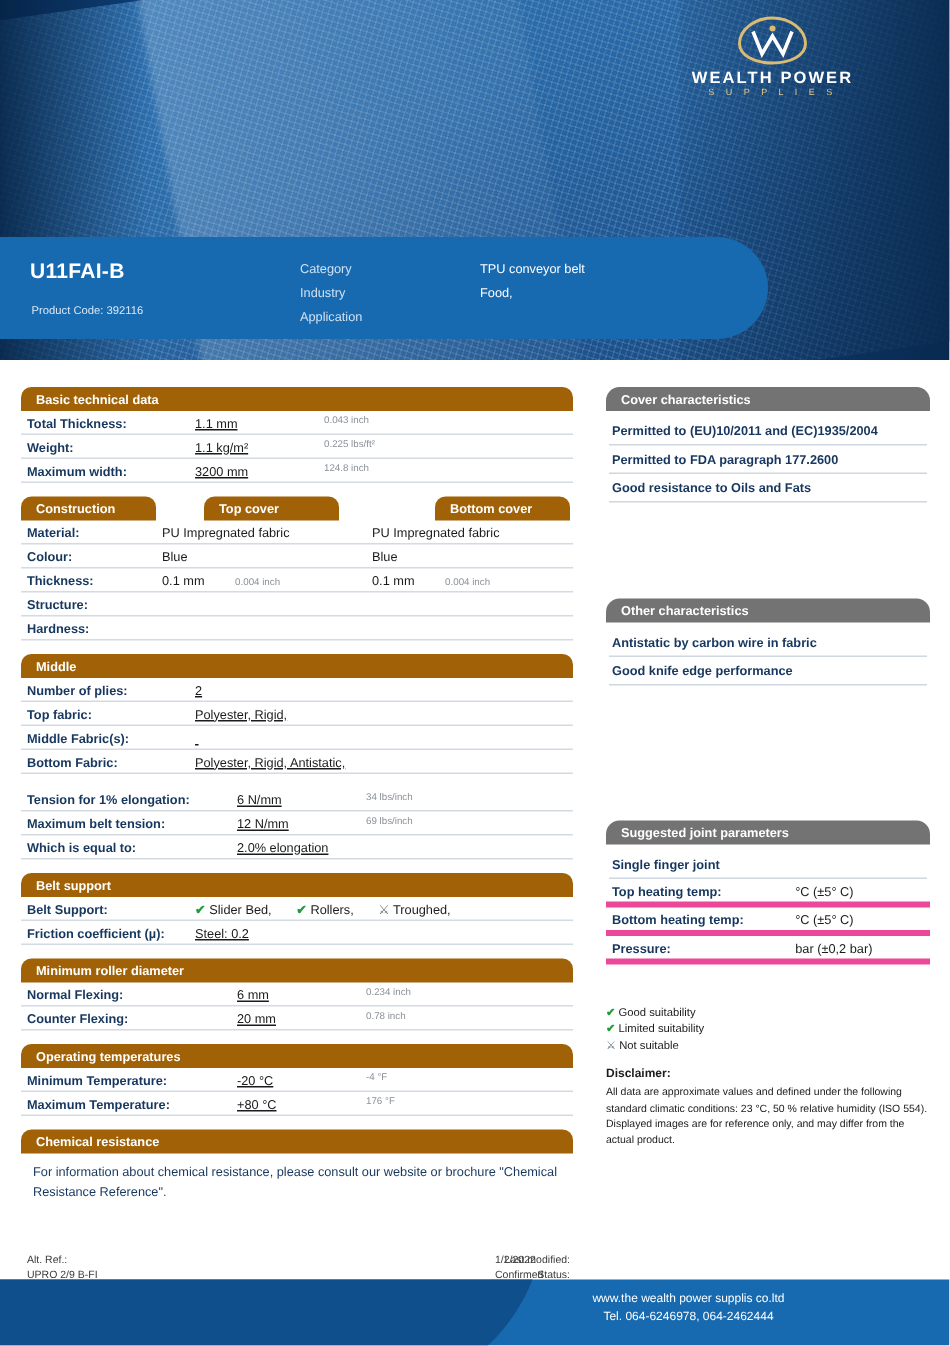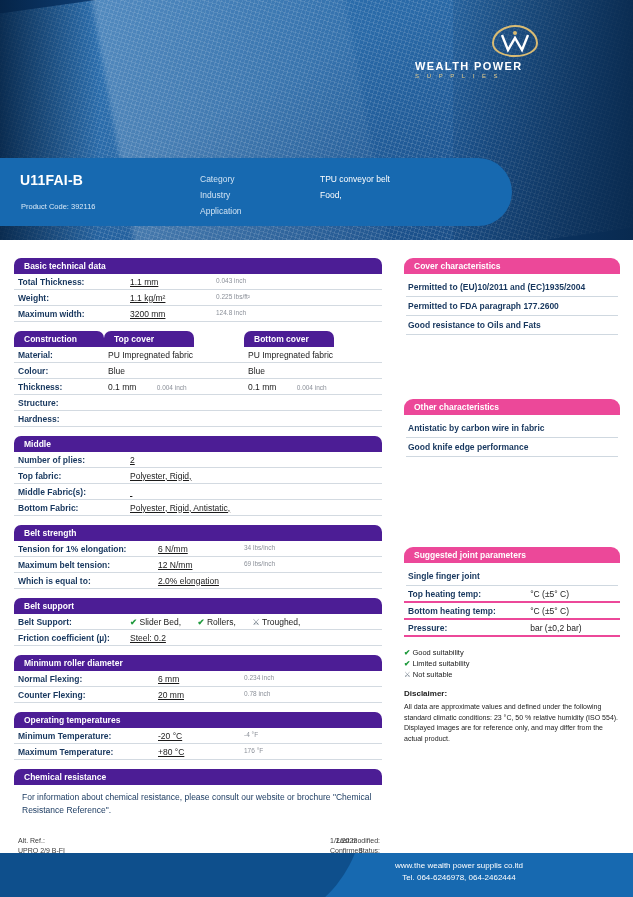--- a/index.html
+++ b/index.html
@@ -39,22 +39,22 @@
     position:absolute; left:0; top:0; width:100px; height:240px;
     background: linear-gradient(90deg, rgba(4,32,64,0.85), rgba(4,32,64,0));
   }
   .hero-right-dark {
     position:absolute; right:0; top:0; width:180px; height:240px;
     background: linear-gradient(270deg, rgba(8,40,76,0.92), rgba(8,40,76,0.1));
   }
 
   
   .logo {
-    position:absolute; right:18px; top:24px; width:200px; height:62px;
-    color:#ffffff;
+    position:absolute; right:18px; top:10px; width:200px; height:62px;
+    text-align:center; color:#ffffff;
   }
   .logo-mark { width:64px; height:34px; margin:0 auto; display:block; }
   .logo-name {
     font-size:11px; font-weight:bold; letter-spacing:1.4px; color:#ffffff;
     margin-top:2px;
   }
   .logo-sub {
     font-size:6px; letter-spacing:3px; color:#e2c98a; margin-top:1px;
   }
 
@@ -77,63 +77,63 @@
     position:absolute; left:200px; top:13px; width:105px;
     color:#cfe2f3; font-size:8.5px; line-height:16px;
   }
   .meta-values {
     position:absolute; left:320px; top:13px; width:170px;
     color:#ffffff; font-size:8.5px; line-height:16px;
   }
 
   
   .sect-header {
-    background:#4c1d95; color:#ffffff; font-weight:bold; font-size:8.5px;
+    background:#a16207; color:#ffffff; font-weight:bold; font-size:8.5px;
     padding:3px 0 3px 10px;
     border-radius:7px 7px 0 0;
   }
   table { border-collapse:collapse; width:100%; }
   td { padding:2.5px 4px; vertical-align:top; font-size:8.5px; }
   .lbl { font-weight:bold; color:#17375e; width:112px; }
   .imp { color:#8b9099; font-size:6.5px; }
   .val { color:#1b1b1b;text-decoration:underline; }
 
   
   .leftcol { position:absolute; left:14px; top:258px; width:368px; }
   .block { margin-bottom:9px; }
   .block table td { border-bottom:1px solid #d3dae1; }
   .block table tr:last-child td { border-bottom:1px solid #d3dae1; }
 
-  .twocol-head { display:flex; }
+  .twocol-head { display:flex;gap:32px; }
   .twocol-head div:first-child { width:90px; }
   .twocol-head div:nth-child(2) { width:140px; }
   .twocol-head div:nth-child(3) { flex:1; }
   .twocol-head .sect-header { border-radius:7px 7px 0 0; margin-right:2px; }
 
   .cons-table td:nth-child(1){ width:90px; font-weight:bold; color:#17375e;}
   .cons-table td:nth-child(2){ width:140px; }
 
   .tick { color:#1f9a3d; font-weight:bold; }
   .xmk  { color:#6d7a86; }
 
   
   .rightcol { position:absolute; left:404px; top:258px; width:216px; }
   .rheader {
-    background:#ec4899; color:#ffffff; font-weight:bold; font-size:8.5px;
+    background:#737373; color:#ffffff; font-weight:bold; font-size:8.5px;
     padding:3px 0 3px 10px; border-radius:9px 9px 0 0;
   }
   .rlist { padding:4px 2px 2px 2px; }
   .rlist div {
     font-weight:bold; color:#17375e; font-size:8.5px;
     padding:4px 2px; border-bottom:1px solid #cfd8e0;
   }
-  .joint table td { border-bottom:2px solid #ec4899; font-weight:bold; color:#17375e; }
+  .joint table td { border-bottom:4px solid #ec4899; font-weight:bold; color:#17375e; }
   .joint table td.unit { font-weight:normal; color:#1b1b1b; text-align:left; width:86px; }
 
-  .legend { margin-top:10px; font-size:7.5px; line-height:11px; color:#1b1b1b; }
+  .legend { margin-top:26px; font-size:7.5px; line-height:11px; color:#1b1b1b; }
   .legend span.g { color:#1f9a3d; font-weight:bold; }
   .disclaimer-title { font-weight:bold; font-size:8px; margin-top:8px; color:#1b1b1b; }
   .disclaimer { font-size:7px; line-height:10.5px; color:#1b1b1b; margin-top:3px; }
 
   
   .chem-body { font-size:8.5px; padding:6px 8px 8px 8px; line-height:13px; color:#17375e; }
 
   
   .footer-meta { position:absolute; left:18px; top:836px; width:360px; font-size:7px; color:#3b3b3b; line-height:10px; }
   .footer-dates { position:absolute; left:240px; top:836px; width:140px; text-align:right; font-size:7px; color:#3b3b3b; line-height:10px; }
@@ -283,21 +283,20 @@
         </tr>
         <tr>
           <td class="lbl">Bottom Fabric:</td>
           <td class="val">Polyester, Rigid, Antistatic,</td>
         </tr>
       </tbody>
         </table>
     </div>
 
     <div class="block">
-      <div class="sect-header">Belt strength</div>
       <table>
         <tbody>
             <tr>
           <td class="lbl" style="width:140px">Tension for 1% elongation:</td>
           <td class="val" style="width:86px">6 N/mm</td>
           <td class="imp">34 lbs/inch</td>
         </tr>
         <tr>
           <td class="lbl">Maximum belt tension:</td>
           <td class="val">12 N/mm</td>

